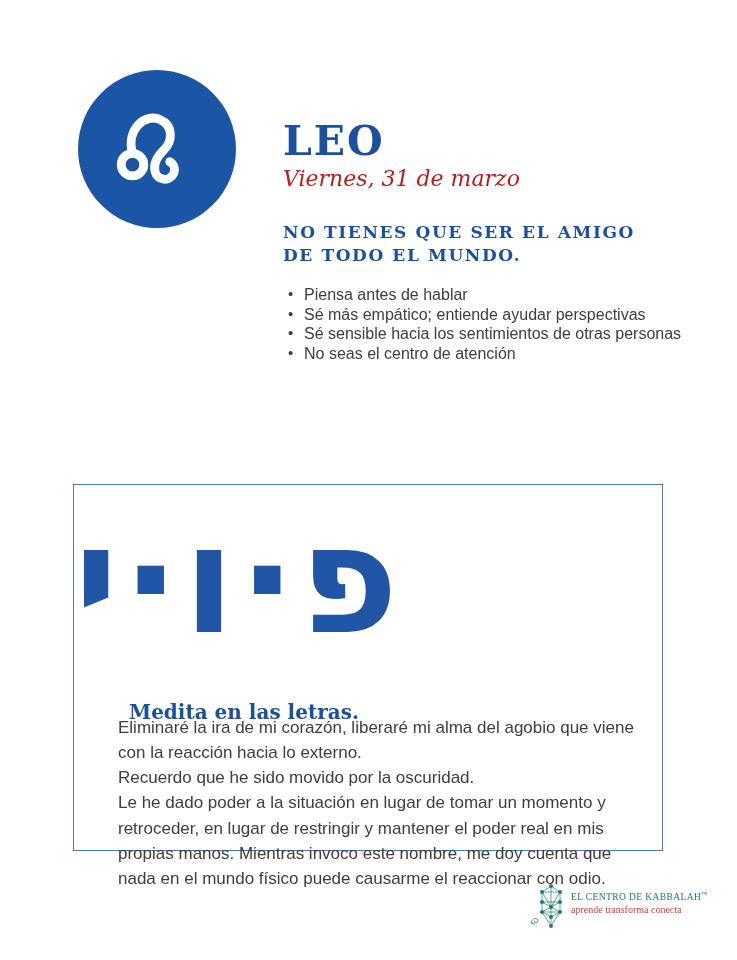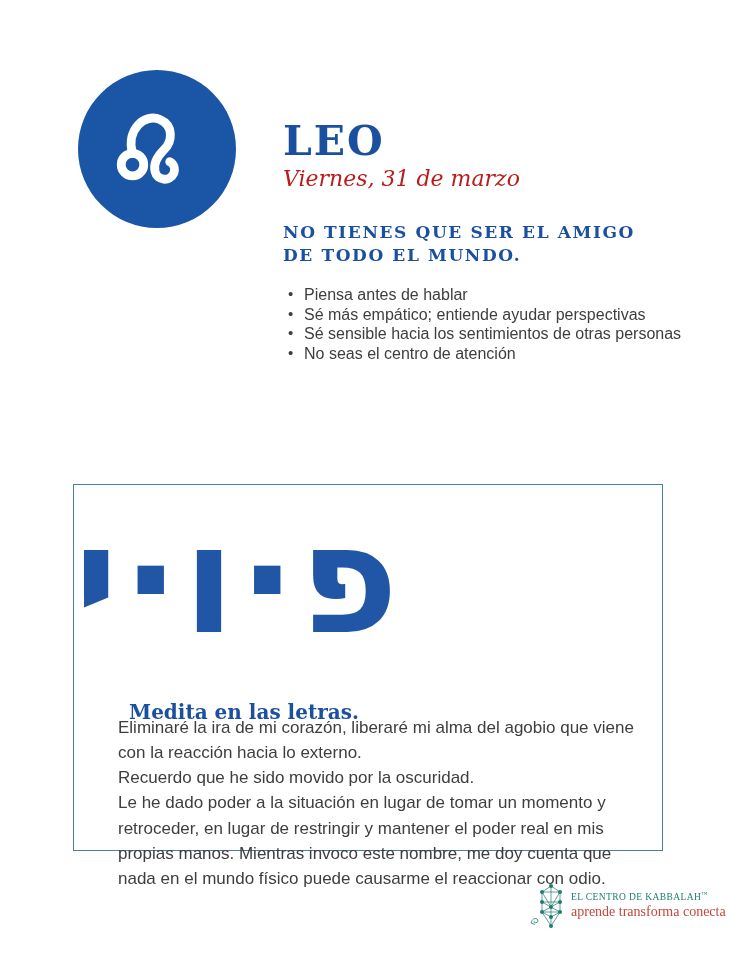--- a/index.html
+++ b/index.html
@@ -41,21 +41,21 @@
                font-size:20px;}
   .med-body{position:absolute;left:44px;top:230px;width:524px;margin:0;
             font-size:17px;line-height:1.48;white-space:pre-line;}
 
   
   .footer-logo{position:absolute;left:529px;top:883px;display:flex;align-items:flex-start;}
   .footer-text{margin-left:4px;margin-top:8px;}
   .brand-line{font-family:"Liberation Serif",serif;font-size:9.5px;letter-spacing:0.4px;
               white-space:nowrap;}
   .brand-line sup{font-size:6px;}
-  .tagline{font-family:"Liberation Serif",serif;font-size:14px;margin-top:2px;
+  .tagline{font-family:"Liberation Serif",serif;font-size:10px;margin-top:2px;
            white-space:nowrap;}
 </style>
 </head>
 <body>
 
 <div class="page">
 
   <div class="badge" style="background:#1a55a6;">
     <svg width="98" height="98" viewBox="0 0 100 100" fill="none" stroke="#ffffff" stroke-width="9" stroke-linecap="round">
       <circle cx="25" cy="66" r="11.5"></circle>

